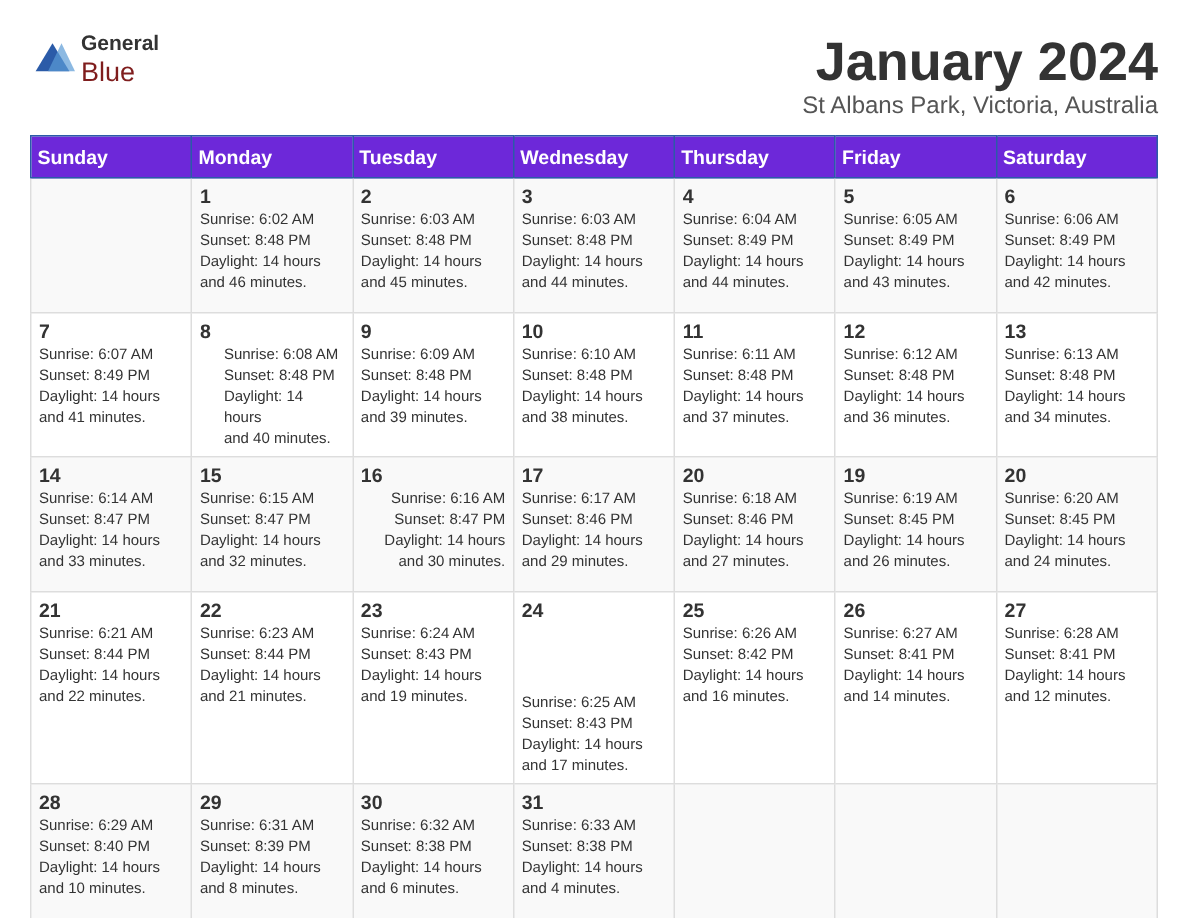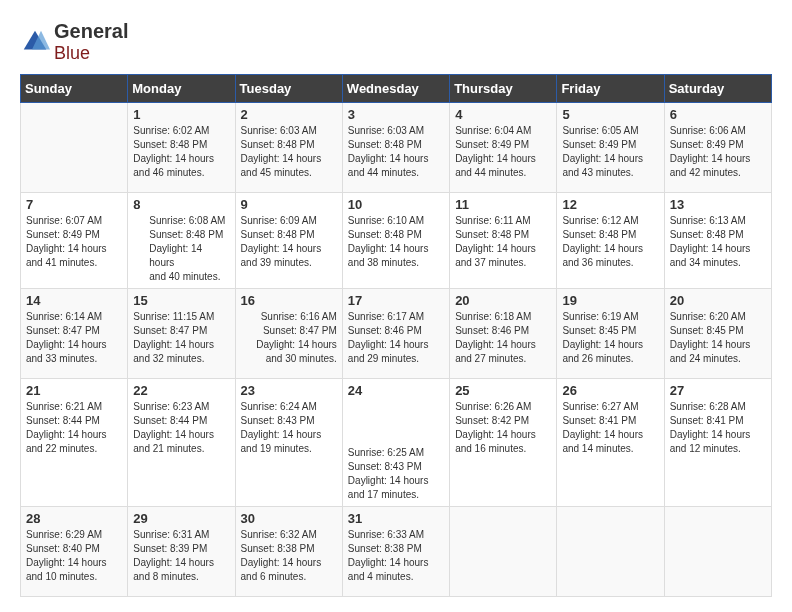--- a/index.html
+++ b/index.html
@@ -15,21 +15,21 @@
       justify-content: space-between;
       align-items: flex-start;
       margin-bottom: 10px;
     }
     .logo {
       display: flex;
       align-items: center;
       gap: 4px;
     }
     .logo-text-general {
-      font-size: 20px;
+      font-size: 14px;
       font-weight: bold;
       color: #333;
     }
     .logo-text-blue {
       font-size: 18px;
       font-weight: normal;
       color: #7f1d1d;
     }
     .logo-icon {
       width: 30px;
@@ -46,21 +46,21 @@
     .calendar-subtitle {
       font-size: 16px;
       color: #555;
     }
     table {
       width: 100%;
       border-collapse: collapse;
       font-size: 11px;
     }
     thead tr th {
-      background-color: #404040;
+      background-color: #6d28d9;
       color: #fff;
       padding: 6px 4px;
       text-align: left;
       font-size: 13px;
       font-weight: bold;
       border: 1px solid #2B5BA8;
     }
     tbody tr td {
       vertical-align: top;
       padding: 4px 5px;
@@ -97,20 +97,24 @@
   <div class="logo">
     <svg class="logo-icon" viewBox="0 0 40 40">
       <polygon points="20,5 35,30 5,30" fill="#2B5BA8"></polygon>
       <polygon points="28,5 40,30 16,30" fill="#5B9BD5" opacity="0.7"></polygon>
     </svg>
     <div>
       <span class="logo-text-general">General</span><br>
       <span class="logo-text-blue">Blue</span>
     </div>
   </div>
+  <div class="title-section">
+    <div class="calendar-title">January 2024</div>
+    <div class="calendar-subtitle">St Albans Park, Victoria, Australia</div>
+  </div>
 </div>
 
 <table>
   <thead>
     <tr>
     <th>Sunday</th>
         <th>Monday</th>
         <th>Tuesday</th>
         <th>Wednesday</th>
         <th>Thursday</th>
@@ -218,21 +222,21 @@
       <tr>
         <td>
           <span class="day-number">14</span>
           <div class="day-info" style="white-space: pre-line;">Sunrise: 6:14 AM
 Sunset: 8:47 PM
 Daylight: 14 hours
 and 33 minutes.</div>
         </td>
         <td>
           <span class="day-number">15</span>
-          <div class="day-info" style="white-space: pre-line;">Sunrise: 11:15 AM
+          <div class="day-info" style="white-space: pre-line;">Sunrise: 6:15 AM
 Sunset: 8:47 PM
 Daylight: 14 hours
 and 32 minutes.</div>
         </td>
         <td>
           <span class="day-number">16</span>
           <div class="day-info" style="white-space: pre-line; text-align: right;">Sunrise: 6:16 AM
 Sunset: 8:47 PM
 Daylight: 14 hours
 and 30 minutes.</div>

